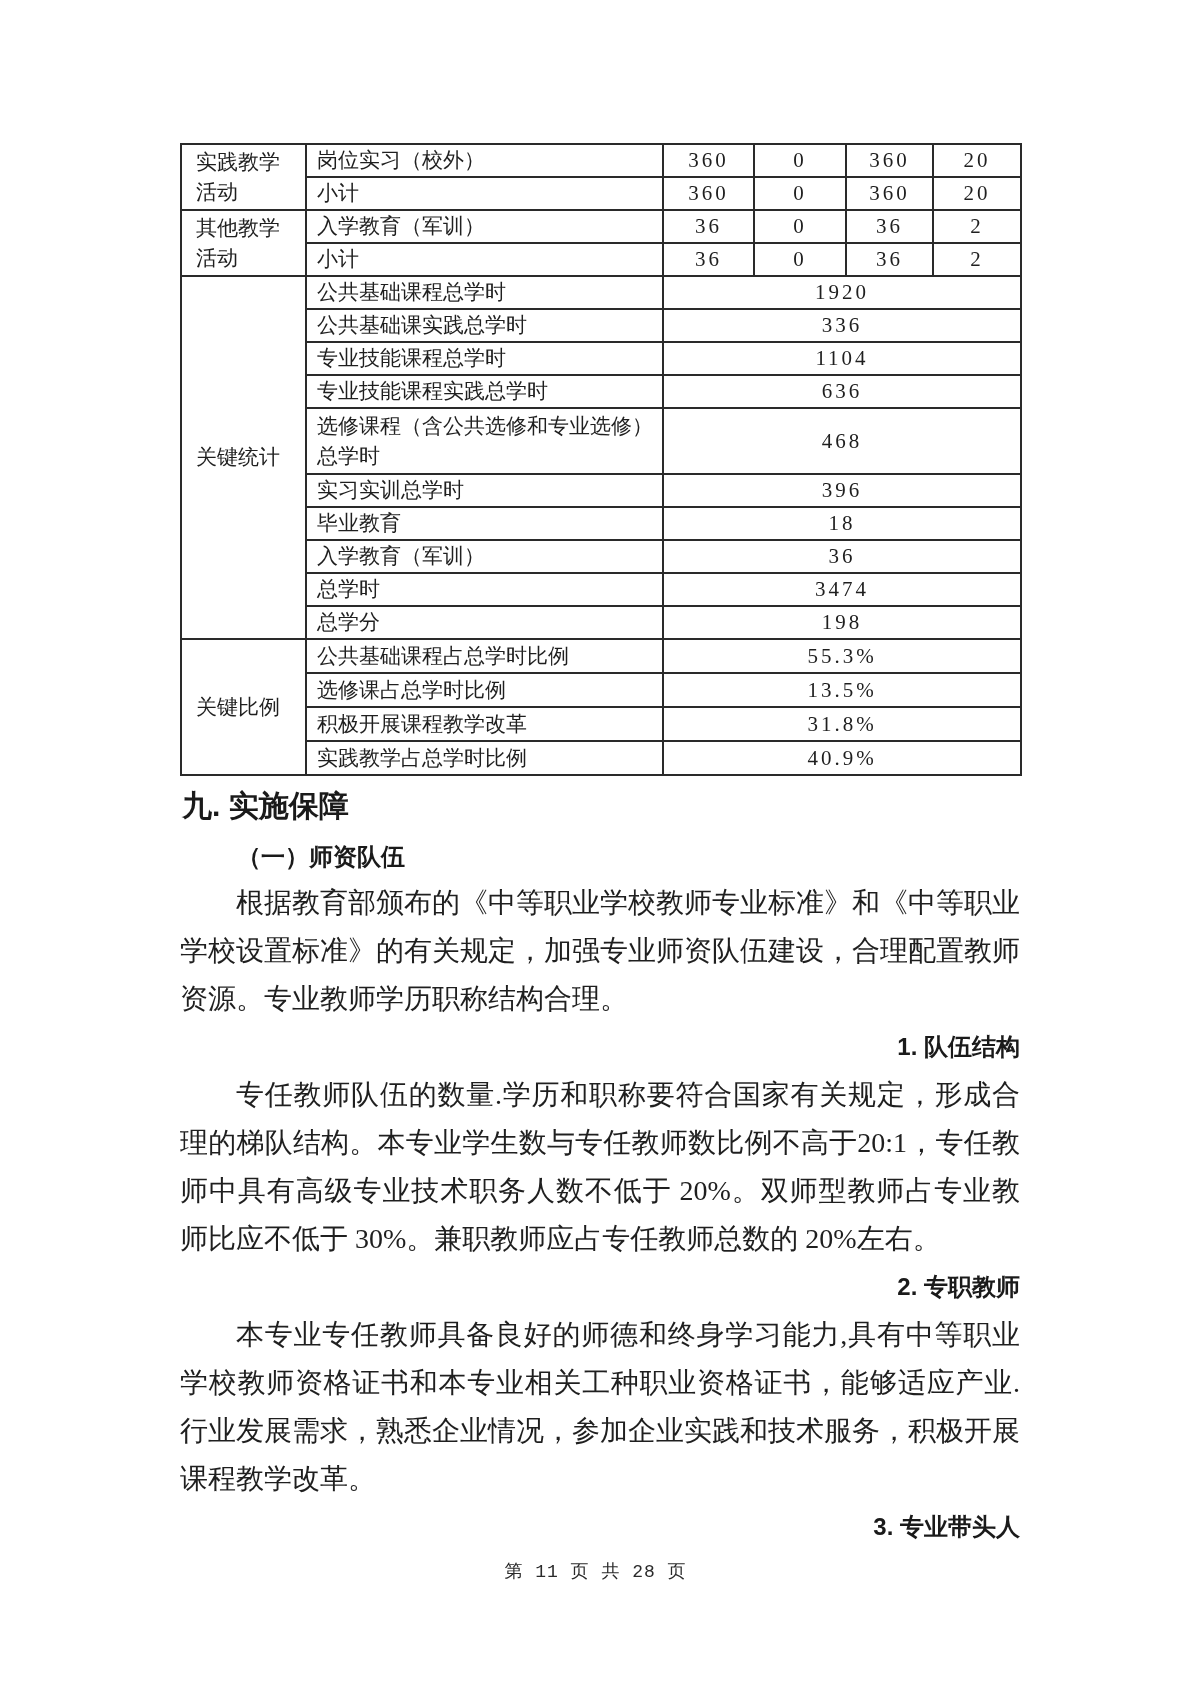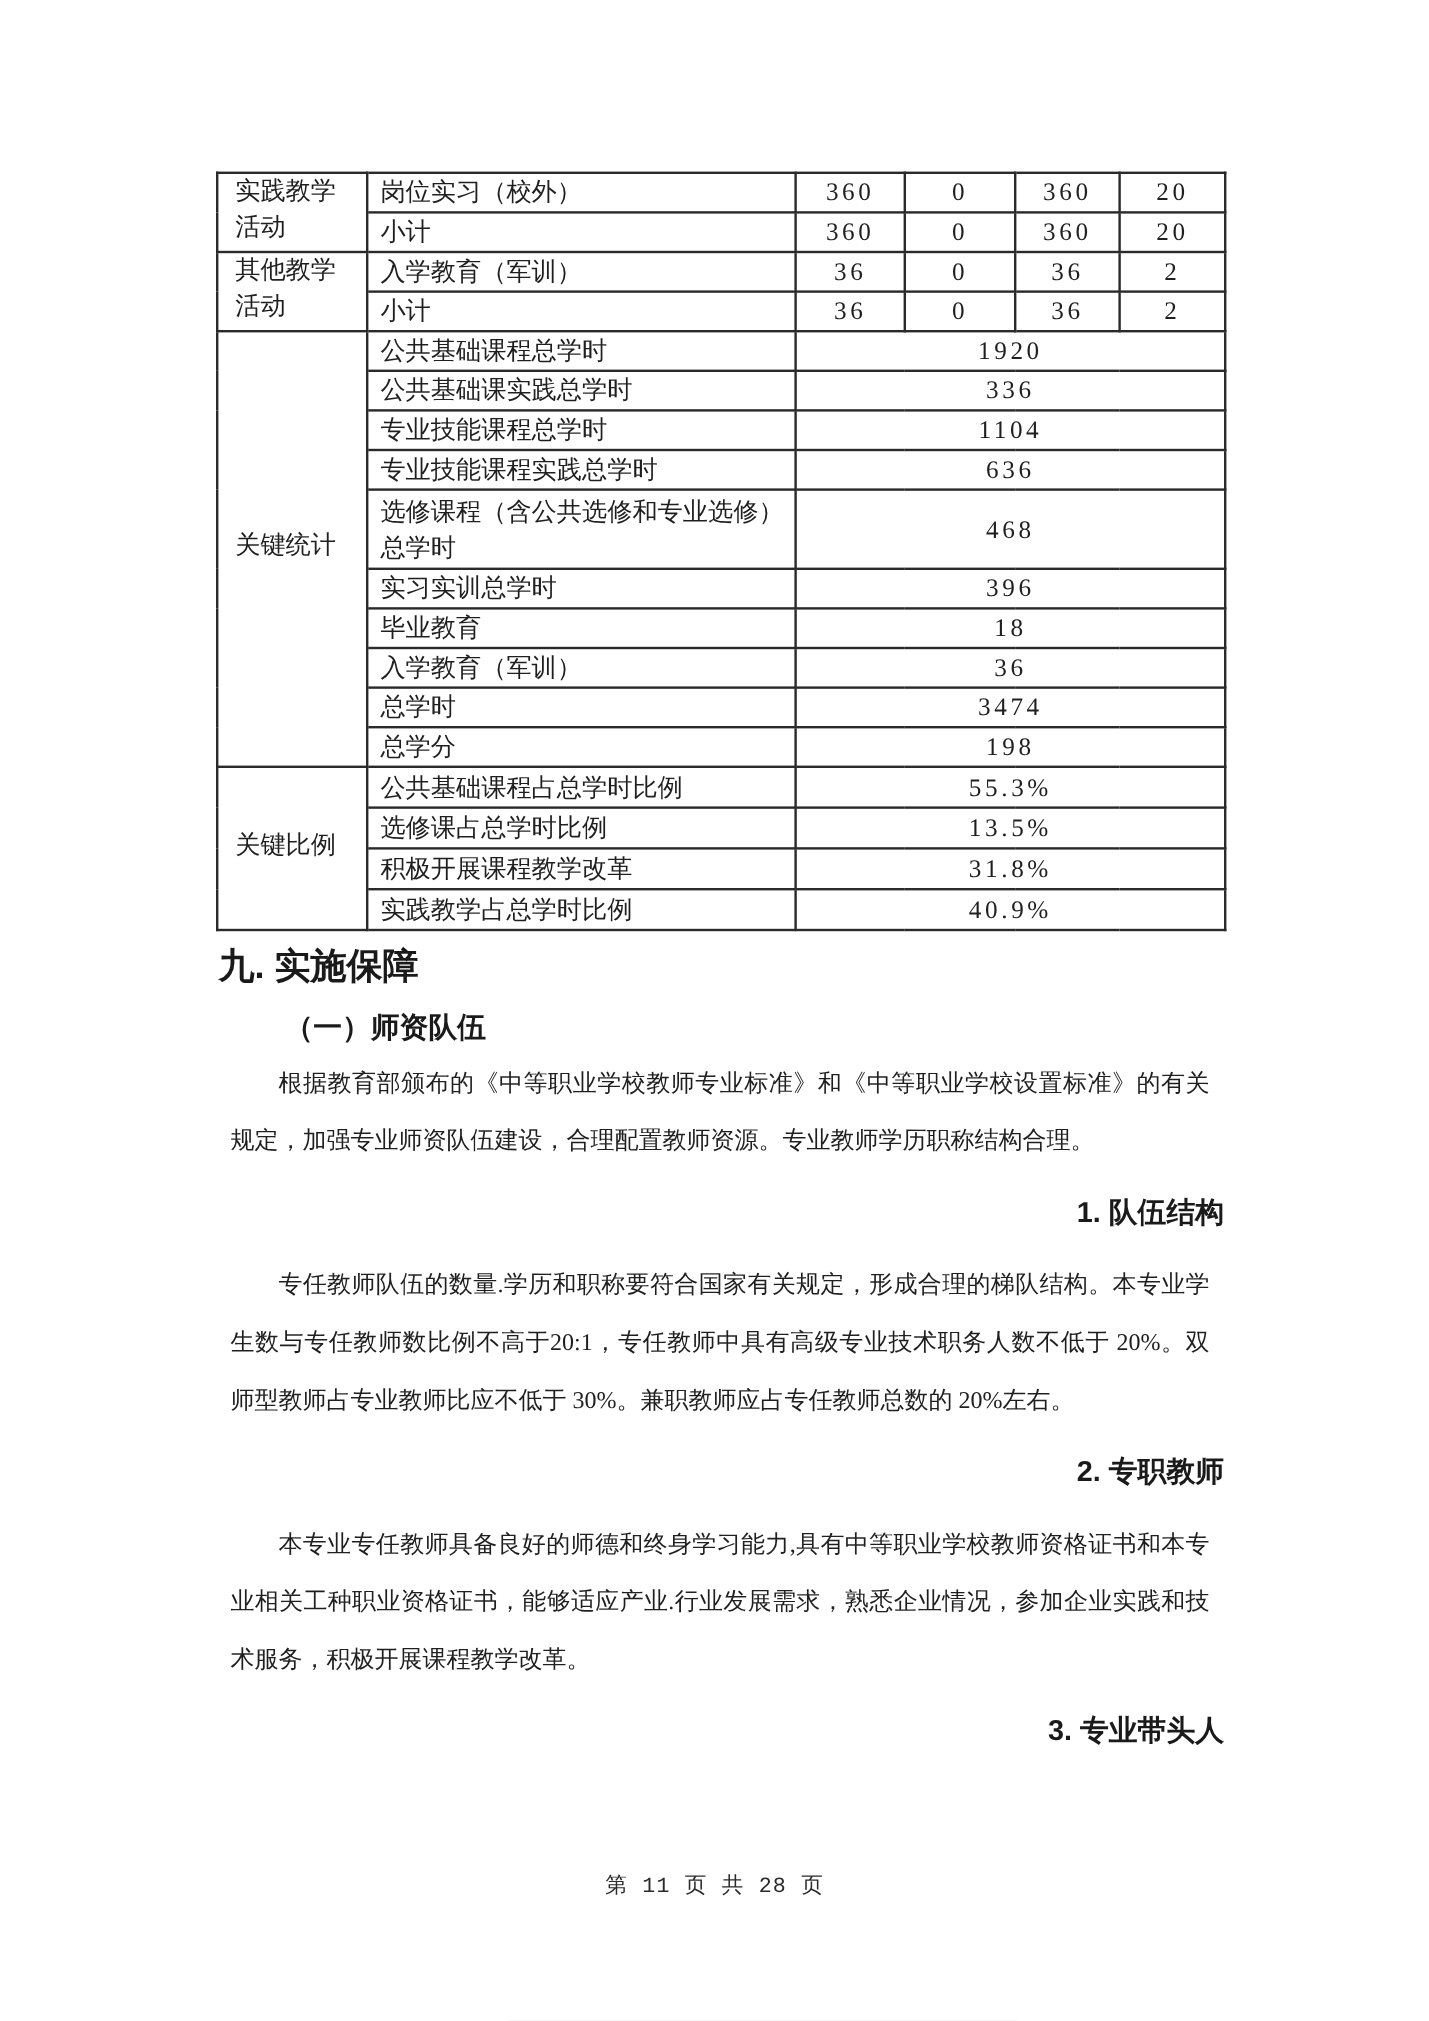--- a/index.html
+++ b/index.html
@@ -28,21 +28,21 @@
     vertical-align:middle;
     font-size:21px;
     line-height:1.45;
     overflow:hidden;
   }
   col.c1{width:125px;} col.c2{width:357px;} col.c3{width:91px;}
   col.c4{width:92px;}  col.c5{width:87px;}  col.c6{width:88px;}
   tr.rh  { height:33px; }
   tr.rh2 { height:66px; }
   tr.rp  { height:34px; }
-  td.group { padding:0 6px 0 14px; line-height:32px;font-family:Liberation Mono, monospace; }
+  td.group { padding:0 6px 0 14px; line-height:32px; }
   td.label { padding:0 4px 0 10px; }
   td.num, td.val {
     text-align:center;
     font-size:20px;
     letter-spacing:3px;
     padding:0 13px;
   }
   .h1 {
     font-family:"Liberation Sans","DejaVu Sans",sans-serif;
     font-weight:bold;
@@ -62,25 +62,25 @@
   .h3 {
     font-family:"Liberation Sans","DejaVu Sans",sans-serif;
     font-weight:bold;
     font-size:24px;
     line-height:48px;
     margin:0 0 0 52px;
     color:#1a1a1a;
     text-align:right;
   }
   p.body {
-    font-size:20px;
+    font-size:28px;
     line-height:48px;
     text-align:justify;
     text-indent:2em;
-    margin:12px;
+    margin:0;
   }
   p.body.first { margin-top:9px; }
   .footer {
     position:absolute;
     left:0; right:0;
     top:1559px;
     text-align:center;
     font-size:18px;
     letter-spacing:1px;
     color:#2a2a2a;

